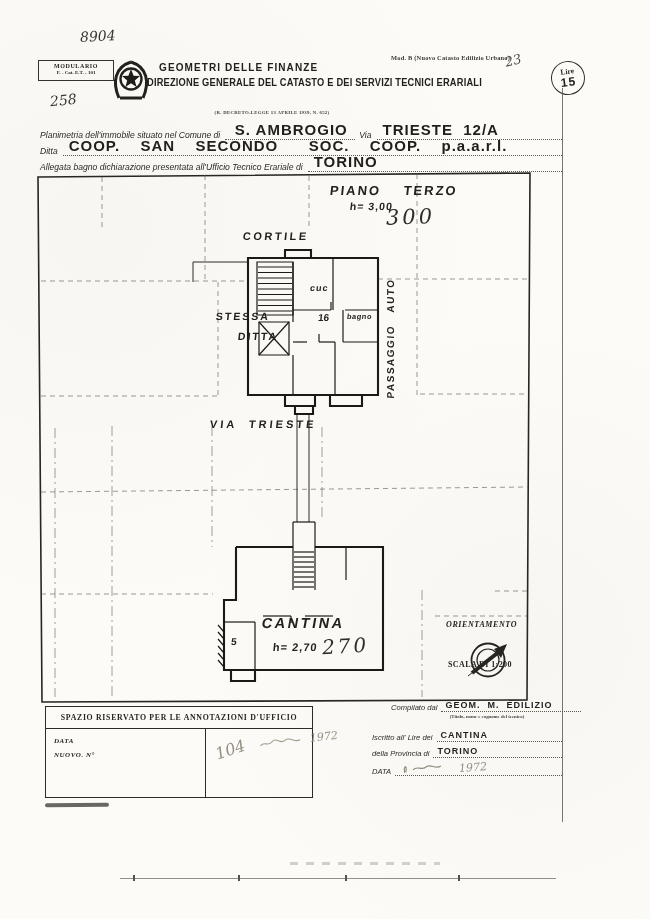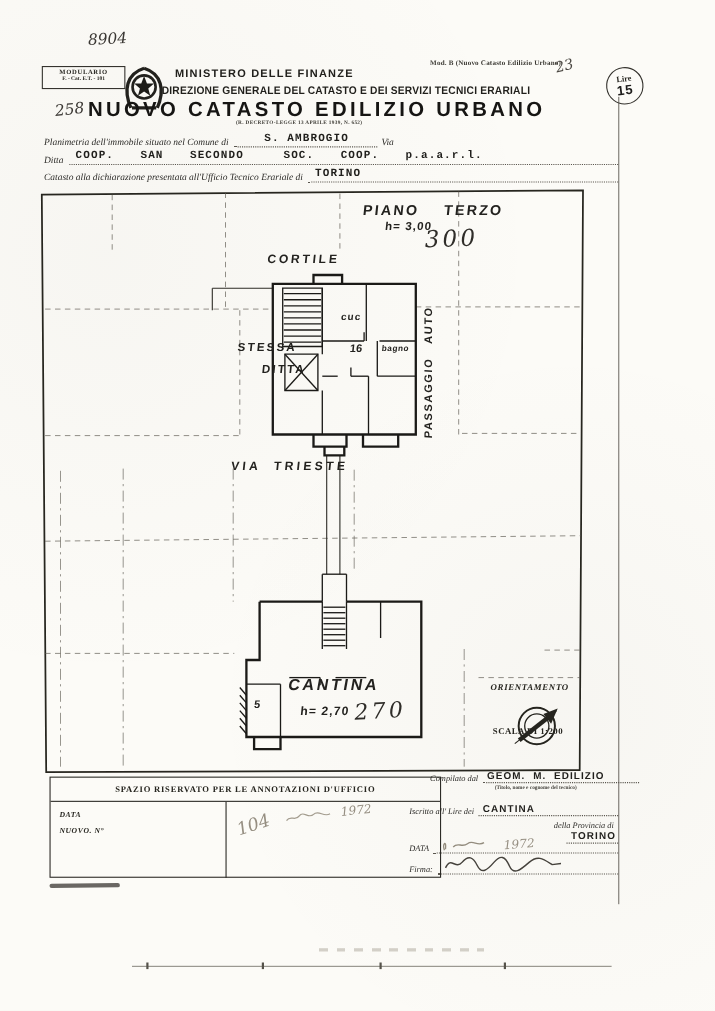--- a/index.html
+++ b/index.html
@@ -7,30 +7,30 @@
     position:relative;width:650px;height:919px;margin:0 auto;
     background:#fcfbf7;
     background-image:
       radial-gradient(circle at 15% 25%, rgba(90,85,75,.03), transparent 45%),
       radial-gradient(circle at 80% 70%, rgba(90,85,75,.03), transparent 40%);
     overflow:hidden;
     font-family:"Liberation Sans",sans-serif;
     color:#1e1d1b;
   }
   .abs{position:absolute;}
-  .serifi{font-family:Liberation Serif, serif;font-style:italic;color:#2b2a27;text-align:center;}
+  .serifi{font-family:Liberation Sans, sans-serif;font-style:italic;color:#2b2a27;text-align:center;}
   .serifb{font-family:"Liberation Serif",serif;font-weight:bold;color:#26251f;}
   .hand{font-family:"Liberation Sans",sans-serif;font-weight:bold;color:#201f1c;letter-spacing:1px;white-space:pre;}
   .handcaps{font-family:"Liberation Sans",sans-serif;font-weight:bold;color:#23221f;letter-spacing:2px;transform:skewX(-6deg);white-space:pre;}
   .script{font-family:"DejaVu Serif",serif;font-style:italic;color:#3a3733;white-space:pre;}
   .faintink{color:#968f82;}
   .dotted{border-bottom:1.2px dotted #5a564e;}
   .formrow{display:flex;align-items:flex-end;}
   .formrow .lbl{flex:none;font-size:8.6px;padding-right:5px;}
-  .formrow .val{font-size:10px;padding:0 4px 1px 6px;font-family:Liberation Mono, monospace;}
+  .formrow .val{font-size:15px;padding:0 4px 1px 6px;}
   .grow{flex:1 1 auto;}
   .cmprow{display:flex;align-items:flex-end;width:190px;}
   .cmprow .lbl{flex:none;font-size:7.6px;padding-right:4px;}
   .cmprow .val{font-size:9px;padding:0 2px 1px 4px;}
   .boxline{line-height:1.1;}
 </style>
 </head>
 <body>
 
 <div id="doc">
@@ -47,48 +47,48 @@
   </div>
 
   <svg class="abs" style="left:110px;top:56px;" width="42" height="46" viewBox="0 0 42 46">
     <path d="M9,42 C2,26 5,11 21,6" stroke="#22211d" stroke-width="3" fill="none"></path>
     <path d="M33,42 C40,26 37,11 21,6" stroke="#22211d" stroke-width="3" fill="none"></path>
     <circle cx="21" cy="23" r="10.5" stroke="#22211d" stroke-width="2.4" fill="none"></circle>
     <path d="M21,13 L23.6,19.8 30,20 L24.8,24.4 26.6,31 21,27.2 15.4,31 17.2,24.4 12,20 18.4,19.8 Z" fill="#1d1c18"></path>
     <path d="M10,42 H32" stroke="#22211d" stroke-width="3"></path>
   </svg>
 
-  <div class="abs" style="left:159px;top:62px;font-size:10px;font-weight:bold;letter-spacing:1.1px;color:#22211d;">MINISTERO DELLE FINANZE</div>
+  <div class="abs" style="left:159px;top:62px;font-size:10px;font-weight:bold;letter-spacing:1.1px;color:#22211d;">GEOMETRI DELLE FINANZE</div>
 
   <div class="abs" style="left:147px;top:77px;font-size:10px;font-weight:bold;letter-spacing:.2px;white-space:nowrap;transform:scaleX(.93);transform-origin:0 0;color:#201f1b;">DIREZIONE GENERALE DEL CATASTO E DEI SERVIZI TECNICI ERARIALI</div>
 
   <div class="abs" style="left:551px;top:61px;width:34px;height:34px;border:1.6px solid #34322d;border-radius:50%;display:flex;flex-direction:column;align-items:center;justify-content:center;transform:rotate(-7deg);box-sizing:border-box;">
     <div class="serifb" style="font-size:7.5px;line-height:1;">Lire</div>
     <div style="font-size:12px;font-weight:bold;line-height:1;letter-spacing:1px;">15</div>
   </div>
 
   <div class="abs script" style="left:50px;top:92px;font-size:14px;transform:rotate(-6deg);">258</div>
 
-  <div class="abs" style="left:80px;top:88px;font-size:18.5px;font-weight:bold;letter-spacing:3px;white-space:nowrap;color:#161513;">NUOVO CATASTO EDILIZIO URBANO</div>
 
   <div class="abs serifb" style="left:196px;top:110px;width:152px;text-align:center;font-size:4.8px;letter-spacing:.3px;color:#3f3d37;">(R. DECRETO-LEGGE 13 APRILE 1939, N. 652)</div>
 
   <div class="abs formrow" style="left:40px;top:121px;width:522px;">
     <span class="lbl serifi">Planimetria dell'immobile situato nel Comune di</span>
     <span class="val hand dotted" style="flex:0 0 120px;text-align:center;">S. AMBROGIO</span>
     <span class="lbl serifi" style="padding-left:4px;">Via</span>
+    <span class="val hand dotted grow">TRIESTE  12/A</span>
   </div>
 
   <div class="abs formrow" style="left:40px;top:137px;width:522px;">
     <span class="lbl serifi">Ditta</span>
     <span class="val hand dotted grow" style="word-spacing:5px;">COOP.  SAN  SECONDO   SOC.  COOP.  p.a.a.r.l.</span>
   </div>
 
   <div class="abs formrow" style="left:40px;top:153px;width:522px;">
-    <span class="lbl serifi">Catasto alla dichiarazione presentata all'Ufficio Tecnico Erariale di</span>
+    <span class="lbl serifi">Allegata bagno dichiarazione presentata all'Ufficio Tecnico Erariale di</span>
     <span class="val hand dotted grow">TORINO</span>
   </div>
 
   <svg class="abs" style="left:35px;top:170px;" width="500" height="535" viewBox="0 0 500 535">
 
     <path d="M3,7 L495,3 L492,530 L7,532 Z" fill="none" stroke="#27261f" stroke-width="1.6"></path>
 
     <g stroke="#5a574d" stroke-width=".8" opacity=".75" stroke-dasharray="5,4" fill="none">
       <path d="M6 111 H213"></path>
         <path d="M343 109 H493"></path>
@@ -212,21 +212,21 @@
   <div class="abs handcaps" style="left:210px;top:418px;font-size:11px;letter-spacing:3px;">VIA  TRIESTE</div>
 
   <div class="abs handcaps" style="left:262px;top:615px;font-size:14.5px;letter-spacing:2.5px;transform:skewX(-10deg);">CANTINA</div>
   <div class="abs handcaps" style="left:273px;top:641px;font-size:11px;letter-spacing:1px;">h= 2,70</div>
   <div class="abs script" style="left:322px;top:634px;font-size:20px;letter-spacing:3px;transform:rotate(-3deg);color:#2f2d29;">270</div>
   <div class="abs handcaps" style="left:231px;top:636px;font-size:10px;">5</div>
 
   <div class="abs serifb" style="left:446px;top:620px;font-size:8px;font-style:italic;letter-spacing:.6px;">ORIENTAMENTO</div>
   <div class="abs serifb" style="left:448px;top:660px;font-size:8px;letter-spacing:.4px;">SCALA DI 1:200</div>
 
-  <div class="abs" style="left:45px;top:706px;width:356px;height:92px;border:1.5px solid #2c2b26;box-sizing:border-box;">
+  <div class="abs" style="left:45px;top:706px;width:268px;height:92px;border:1.5px solid #2c2b26;box-sizing:border-box;">
     <div style="height:21px;border-bottom:1.2px solid #2c2b26;display:flex;align-items:center;justify-content:center;">
       <span class="serifb" style="font-size:7.8px;letter-spacing:.7px;">SPAZIO RISERVATO PER LE ANNOTAZIONI D'UFFICIO</span>
     </div>
     <div style="position:relative;height:69px;">
       <div style="position:absolute;left:159px;top:0;bottom:0;width:1.2px;background:#2c2b26;"></div>
       <div class="serifb" style="position:absolute;left:8px;top:8px;font-size:7px;font-style:italic;letter-spacing:.5px;">DATA</div>
       <div class="serifb" style="position:absolute;left:8px;top:22px;font-size:7px;font-style:italic;letter-spacing:.5px;">NUOVO. N°</div>
     </div>
   </div>
 
@@ -245,43 +245,35 @@
     <span class="lbl serifi">Compilato dal</span>
     <span class="val hand dotted grow">GEOM.  M.  EDILIZIO</span>
   </div>
   <div class="abs serifb" style="left:412px;top:714px;width:150px;text-align:center;font-size:4.8px;color:#46443e;">(Titolo, nome e cognome del tecnico)</div>
 
   <div class="abs cmprow" style="left:372px;top:730px;">
     <span class="lbl serifi">Iscritto all' Lire dei</span>
     <span class="val hand dotted grow">CANTINA</span>
   </div>
 
-  <div class="abs cmprow" style="left:372px;top:746px;flex-direction:column;">
+  <div class="abs cmprow" style="left:372px;top:746px;">
     <span class="lbl serifi">della Provincia di</span>
     <span class="val hand dotted grow">TORINO</span>
   </div>
 
   <div class="abs cmprow" style="left:372px;top:761px;">
     <span class="lbl serifi">DATA</span>
     <span class="val dotted grow" style="display:flex;align-items:flex-end;">
       <svg width="58" height="13" viewBox="0 0 58 13" style="margin-right:2px;">
         <path d="M6,12 C4,6 8,2 7,11 M14,9 C18,4 22,10 27,6 S36,9 42,5" stroke="#938c7e" stroke-width="1.2" fill="none"></path>
       </svg>
       <span class="script faintink" style="font-size:11px;transform:rotate(-4deg);">1972</span>
     </span>
   </div>
 
-  <div class="abs cmprow" style="left:372px;top:776px;">
-    <span class="lbl serifi">Firma:</span>
-    <span class="val dotted grow" style="display:flex;align-items:flex-end;">
-      <svg width="112" height="17" viewBox="0 0 112 17">
-        <path d="M3,13 C8,2 12,15 18,8 S28,3 32,11 S41,15 47,8 S57,2 61,11 S71,15 79,8 S92,5 100,10 L108,9" stroke="#45423c" stroke-width="1.3" fill="none"></path>
-      </svg>
-    </span>
-  </div>
 
   <div class="abs" style="left:562px;top:88px;width:1.2px;height:734px;background:#57544c;opacity:.8;"></div>
 
   <div class="abs" style="left:120px;top:878px;width:436px;height:1px;background:#6d6a61;opacity:.75;"></div>
   <div class="abs" style="left:133px;top:875px;width:1.6px;height:6px;background:#55524a;"></div>
   <div class="abs" style="left:238px;top:875px;width:1.6px;height:6px;background:#55524a;"></div>
   <div class="abs" style="left:345px;top:875px;width:1.6px;height:6px;background:#55524a;"></div>
   <div class="abs" style="left:458px;top:875px;width:1.6px;height:6px;background:#55524a;"></div>
   <div class="abs" style="left:290px;top:862px;width:150px;height:3px;background:repeating-linear-gradient(90deg,#b8b3a8 0 8px,transparent 8px 16px);opacity:.6;"></div>
 

